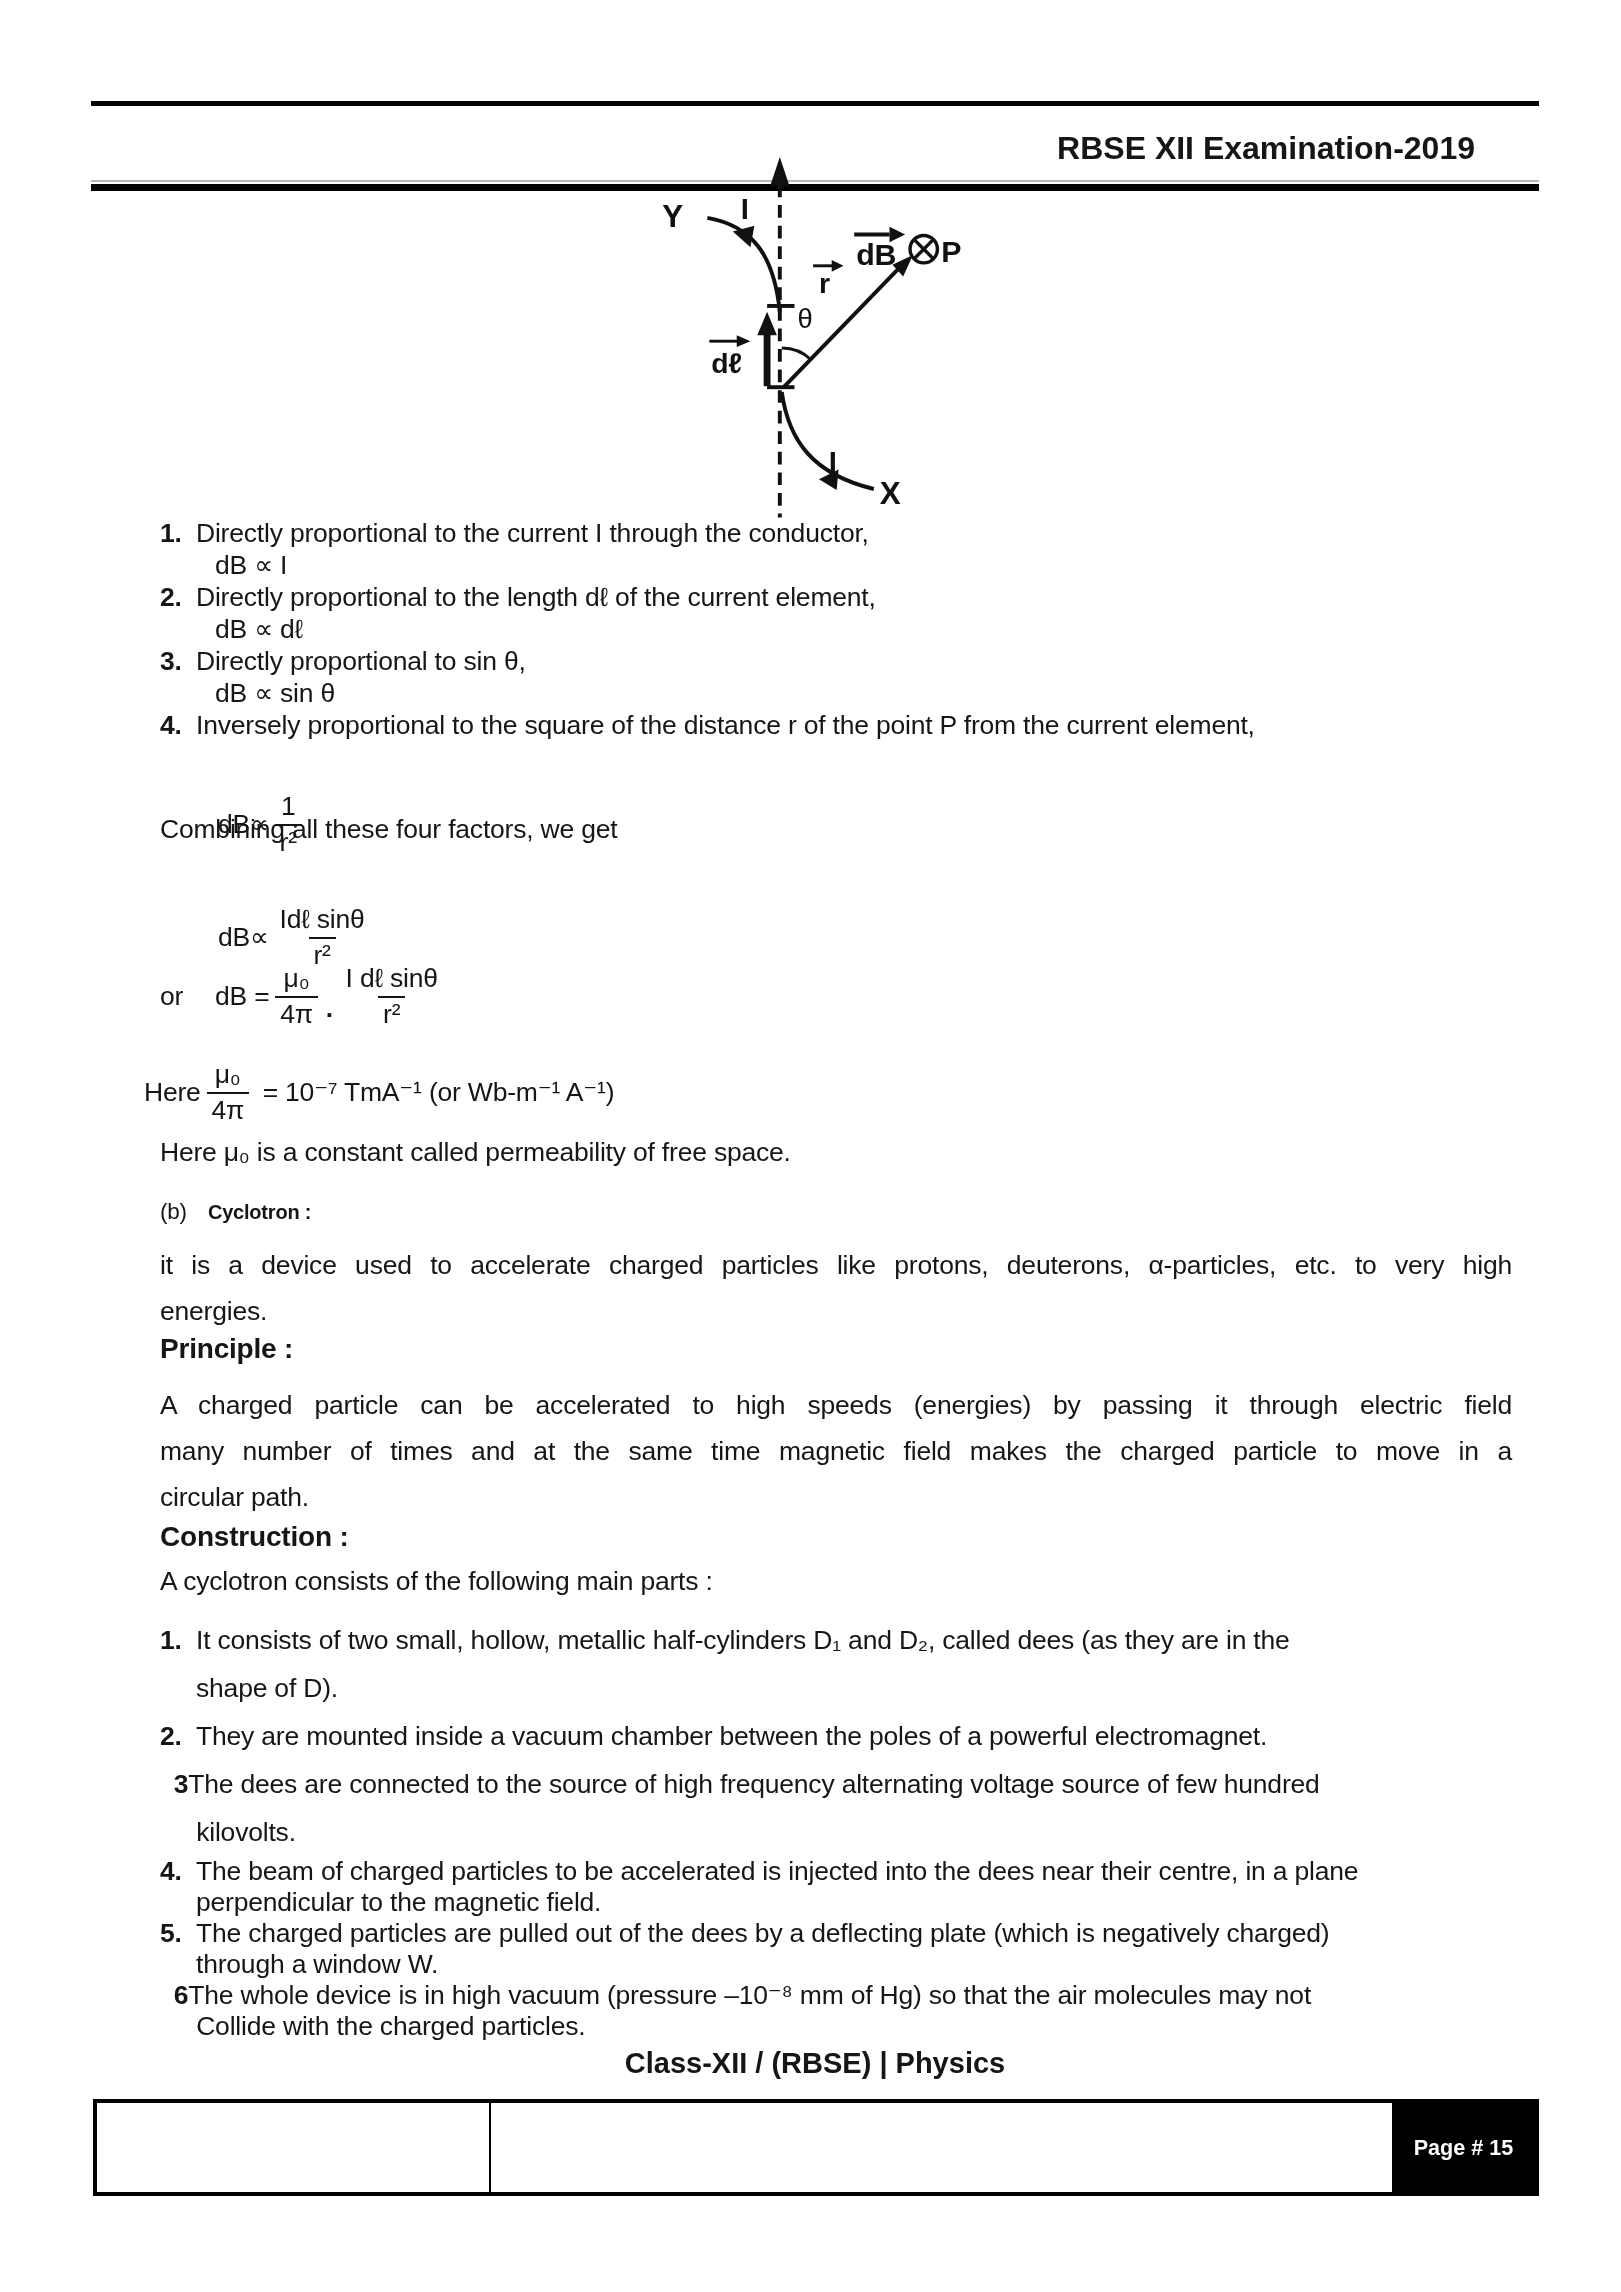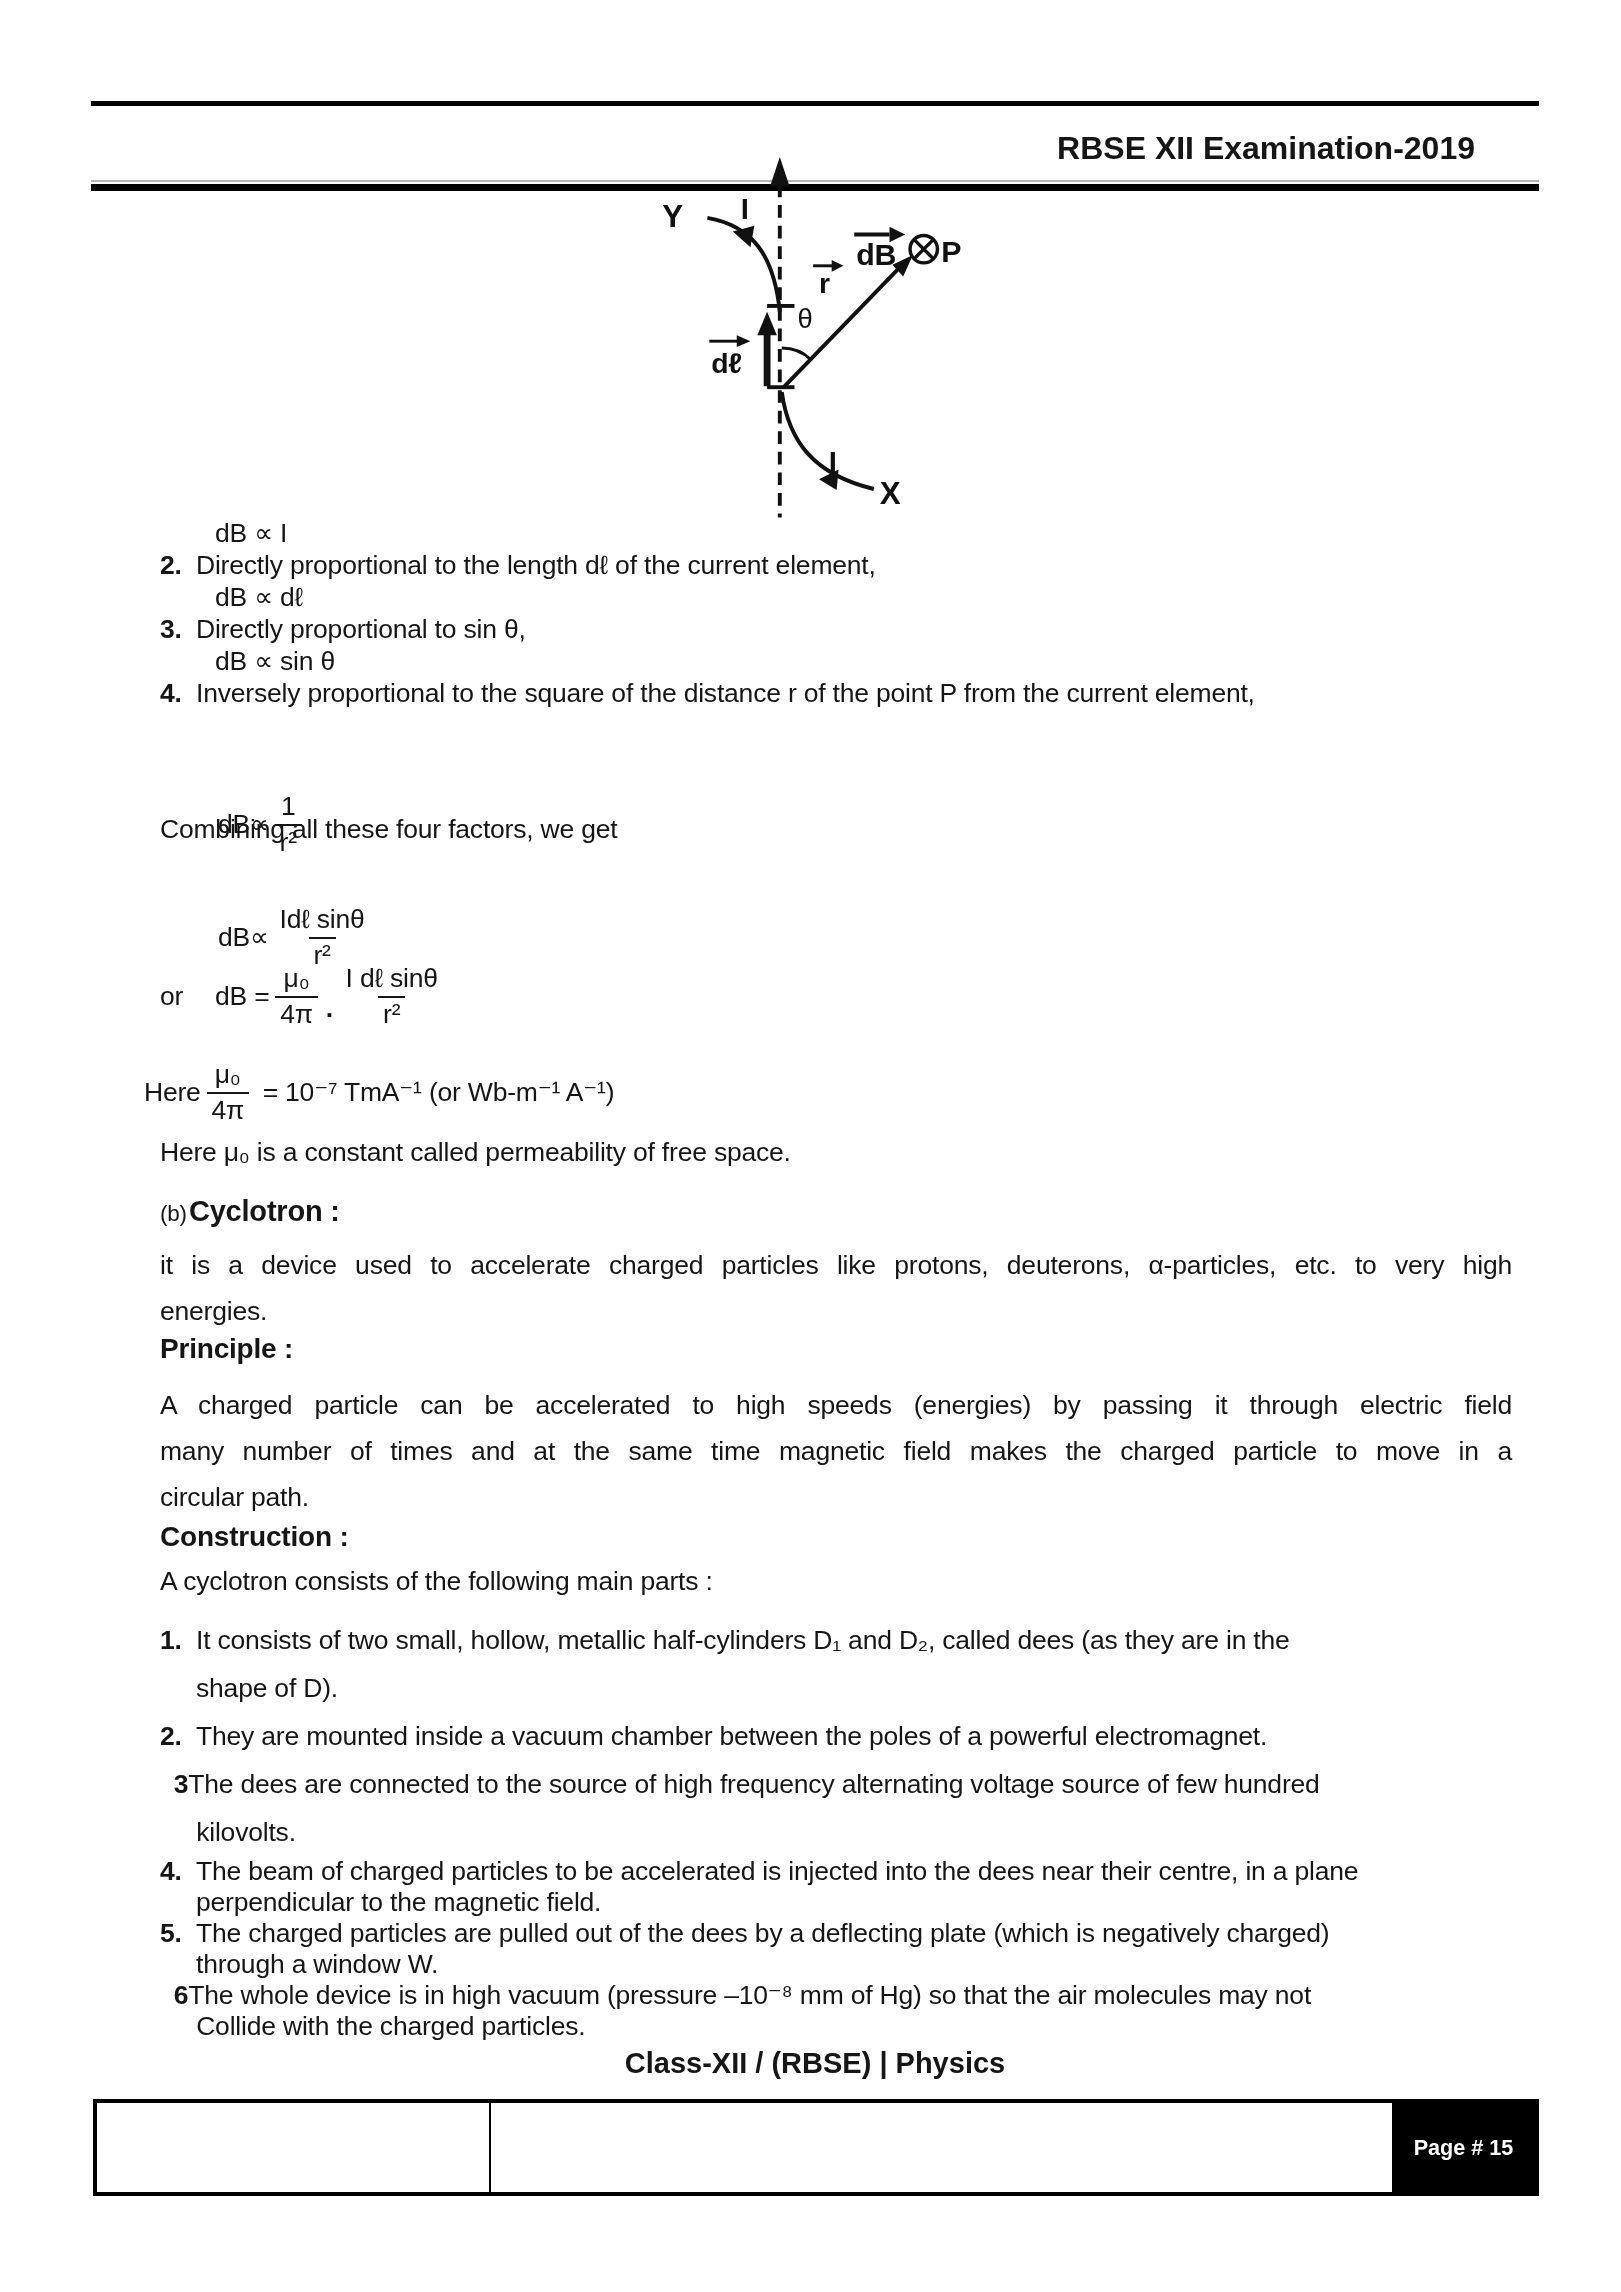--- a/index.html
+++ b/index.html
@@ -32,21 +32,21 @@
   .feq{display:flex;align-items:center;line-height:1.12;white-space:nowrap;}
   .frac{display:inline-flex;flex-direction:column;align-items:center;margin:0 5.9px;}
   .frac .den{border-top:2.5px solid #161616;padding:2px 4.9px 0 4.9px;}
   .frac .num{padding:0 4.9px 2px 4.9px;}
   .or-lbl{display:inline-block;width:55px;}
   .fdot{align-self:flex-end;margin:0 2px 5.9px 2px;font-weight:bold;}
   .feq .rest{margin-left:7.8px;}
   .indent-form{left:218px;margin-top:34px;}
   
   .cyhead .lbl{font-size:22.5px;}
-  .cyhead .ttl{font-weight:bold;font-size:29px;margin-left:2px;}
+  .cyhead .ttl{font-weight:bold;font-size:20px;margin-left:21px;}
   .para div{line-height:46px;}
   .hding{font-weight:bold;font-size:28px;}
   
   .parts .part{display:flex;}
   .partsA div{line-height:48px;}
   .partsB div{line-height:31px;}
   .pnum{font-weight:bold;width:36px;flex:none;}
   .pline{white-space:nowrap;}
   .part.tight{padding-left:13.7px;}
   .pnum-in{font-weight:bold;}
@@ -118,20 +118,21 @@
     <line x1="313" y1="126" x2="293" y2="146" stroke="#111" stroke-width="3.5"></line>
     <text x="321" y="149" font-size="31" font-weight="bold">P</text>
 
     <path d="M 158 282 C 165 332 190 366 252 381" fill="none" stroke="#111" stroke-width="4"></path>
     <polygon points="196,371 216,361 214,382" fill="#111"></polygon>
     <text x="206" y="364" font-size="30" font-weight="bold">I</text>
     <text x="258" y="396" font-size="32" font-weight="bold">X</text>
   </svg>
 
   <div class="abs col factors" style="top:517px;">
+    <div class="nowrap"><span class="bnum">1.</span><span>Directly proportional to the current I through the conductor,</span></div>
     <div class="fform">dB ∝ I</div>
     <div class="nowrap"><span class="bnum">2.</span><span>Directly proportional to the length dℓ of the current element,</span></div>
     <div class="fform">dB ∝ dℓ</div>
     <div class="nowrap"><span class="bnum">3.</span><span>Directly proportional to sin θ,</span></div>
     <div class="fform">dB ∝ sin θ</div>
     <div class="nowrap"><span class="bnum">4.</span><span>Inversely proportional to the square of the distance r of the point P from the current element,</span></div>
   </div>
 
   <div class="abs feq indent-form" style="top:758px;">
     <span>dB∝</span>

